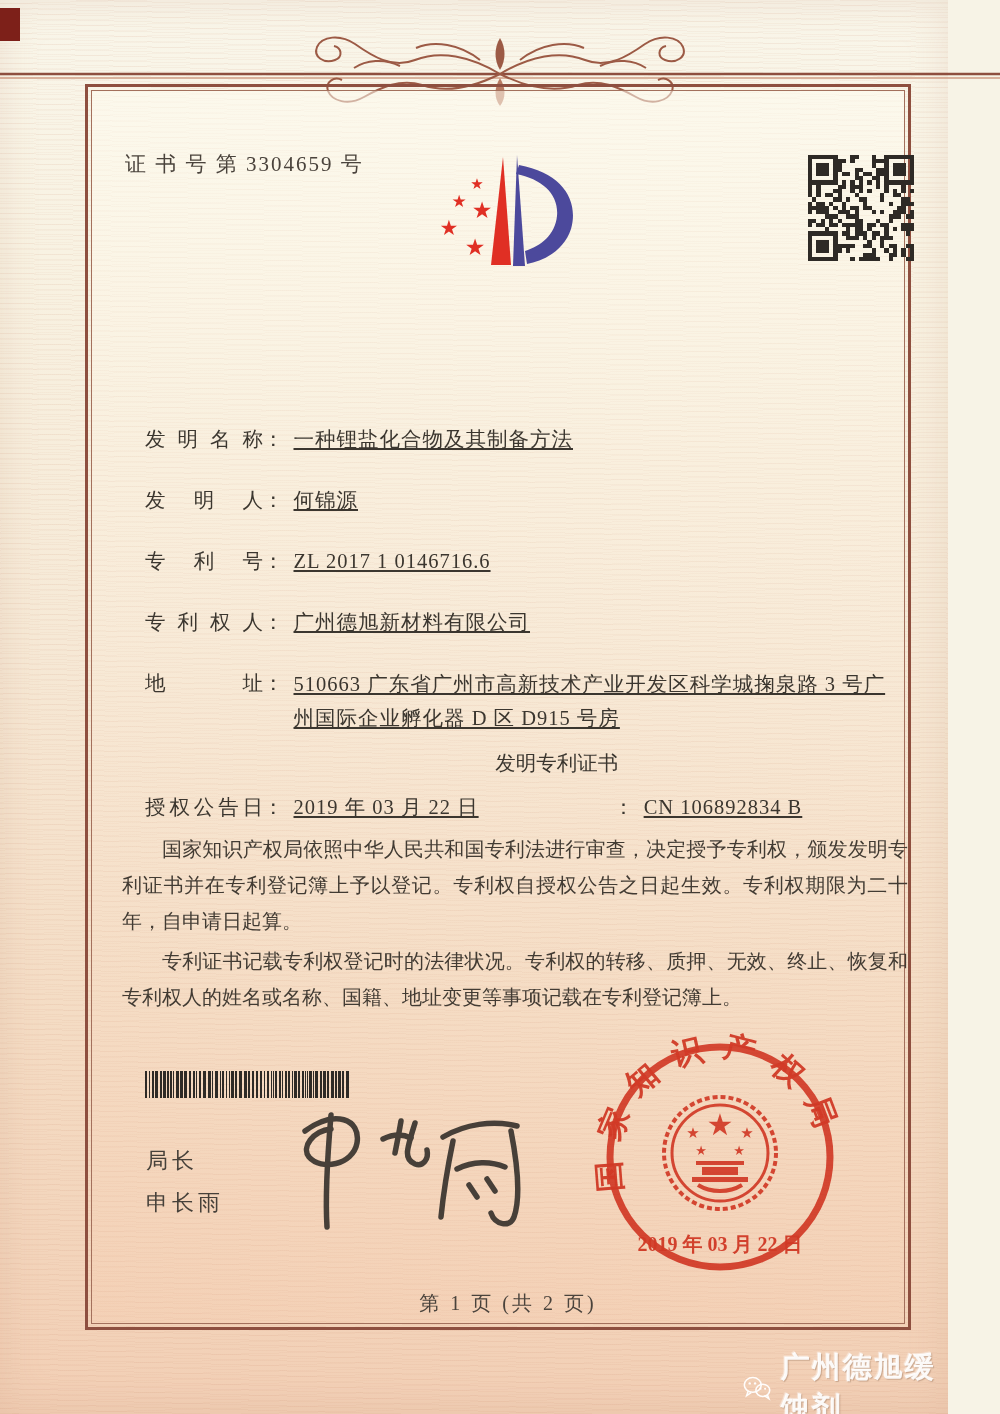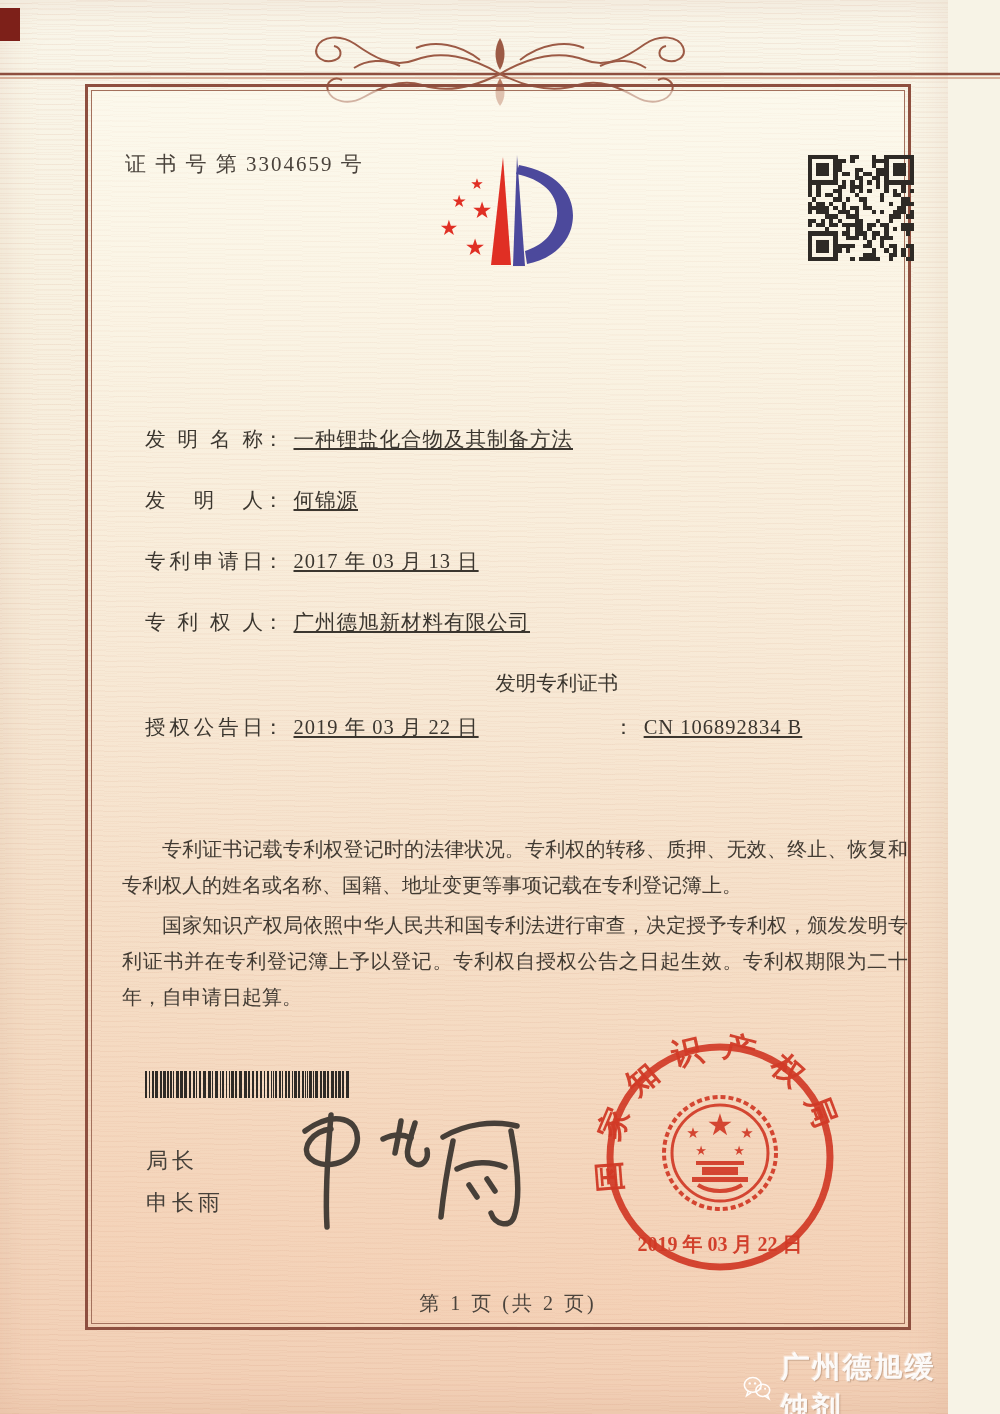--- a/index.html
+++ b/index.html
@@ -422,34 +422,37 @@
 
 
   <div class="fields">
     <div class="frow">
       <span class="lbl">发明名称</span><span class="colon">：</span><span class="val">一种锂盐化合物及其制备方法</span>
     </div>
     <div class="frow">
       <span class="lbl">发明人</span><span class="colon">：</span><span class="val">何锦源</span>
     </div>
     <div class="frow">
-      <span class="lbl">专利申请日</span><span class="colon">：</span><span class="val">2017 年 03 月 13 日</span>
+      <span class="lbl">专利号</span><span class="colon">：</span><span class="val">ZL 2017 1 0146716.6</span>
     </div>
     <div class="frow">
       <span class="lbl">专利权人</span><span class="colon">：</span><span class="val">广州德旭新材料有限公司</span>
+    </div>
+    <div class="frow addr">
+      <span class="lbl">地址</span><span class="colon">：</span><span class="val">510663 广东省广州市高新技术产业开发区科学城掬泉路 3 号广州国际企业孵化器 D 区 D915 号房</span>
     </div>
     <div class="frow">
       <span class="pair-left"><span class="lbl">授权公告日</span><span class="colon">：</span><span class="val">2019 年 03 月 22 日</span></span>
       <span><span class="lbl">发明专利证书</span><span class="colon">：</span><span class="val">CN 106892834 B</span></span>
     </div>
   </div>
 
   <div class="paras">
+    <p>国家知识产权局依照中华人民共和国专利法进行审查，决定授予专利权，颁发发明专利证书并在专利登记簿上予以登记。专利权自授权公告之日起生效。专利权期限为二十年，自申请日起算。</p>
     <p>专利证书记载专利权登记时的法律状况。专利权的转移、质押、无效、终止、恢复和专利权人的姓名或名称、国籍、地址变更等事项记载在专利登记簿上。</p>
-    <p>国家知识产权局依照中华人民共和国专利法进行审查，决定授予专利权，颁发发明专利证书并在专利登记簿上予以登记。专利权自授权公告之日起生效。专利权期限为二十年，自申请日起算。</p>
   </div>
 
   <div class="barcode"><i style="width:2px;margin-right:2px"></i><i style="width:1px;margin-right:2px"></i><i style="width:2px;margin-right:1px"></i><i style="width:3px;margin-right:2px"></i><i style="width:2px;margin-right:1px"></i><i style="width:3px;margin-right:1px"></i><i style="width:2px;margin-right:1px"></i><i style="width:2px;margin-right:1px"></i><i style="width:1px;margin-right:2px"></i><i style="width:3px;margin-right:1px"></i><i style="width:3px;margin-right:1px"></i><i style="width:3px;margin-right:2px"></i><i style="width:2px;margin-right:2px"></i><i style="width:2px;margin-right:1px"></i><i style="width:1px;margin-right:2px"></i><i style="width:2px;margin-right:2px"></i><i style="width:3px;margin-right:2px"></i><i style="width:3px;margin-right:1px"></i><i style="width:1px;margin-right:2px"></i><i style="width:3px;margin-right:2px"></i><i style="width:1px;margin-right:1px"></i><i style="width:2px;margin-right:2px"></i><i style="width:1px;margin-right:2px"></i><i style="width:1px;margin-right:1px"></i><i style="width:3px;margin-right:1px"></i><i style="width:2px;margin-right:2px"></i><i style="width:3px;margin-right:2px"></i><i style="width:3px;margin-right:1px"></i><i style="width:2px;margin-right:2px"></i><i style="width:2px;margin-right:2px"></i><i style="width:2px;margin-right:2px"></i><i style="width:2px;margin-right:2px"></i><i style="width:1px;margin-right:2px"></i><i style="width:2px;margin-right:2px"></i><i style="width:1px;margin-right:1px"></i><i style="width:1px;margin-right:1px"></i><i style="width:2px;margin-right:2px"></i><i style="width:2px;margin-right:1px"></i><i style="width:1px;margin-right:2px"></i><i style="width:2px;margin-right:1px"></i><i style="width:2px;margin-right:2px"></i><i style="width:1px;margin-right:1px"></i><i style="width:3px;margin-right:1px"></i><i style="width:2px;margin-right:2px"></i><i style="width:2px;margin-right:1px"></i><i style="width:1px;margin-right:1px"></i><i style="width:1px;margin-right:1px"></i><i style="width:3px;margin-right:1px"></i><i style="width:1px;margin-right:1px"></i><i style="width:3px;margin-right:2px"></i><i style="width:2px;margin-right:1px"></i><i style="width:3px;margin-right:1px"></i><i style="width:2px;margin-right:2px"></i><i style="width:3px;margin-right:1px"></i><i style="width:2px;margin-right:1px"></i><i style="width:3px;margin-right:1px"></i><i style="width:2px;margin-right:2px"></i><i style="width:3px;margin-right:2px"></i></div>
 
   <div class="signer">
     <div>局长</div>
     <div>申长雨</div>
   </div>
 
   <svg class="signature" viewBox="0 0 290 150">

